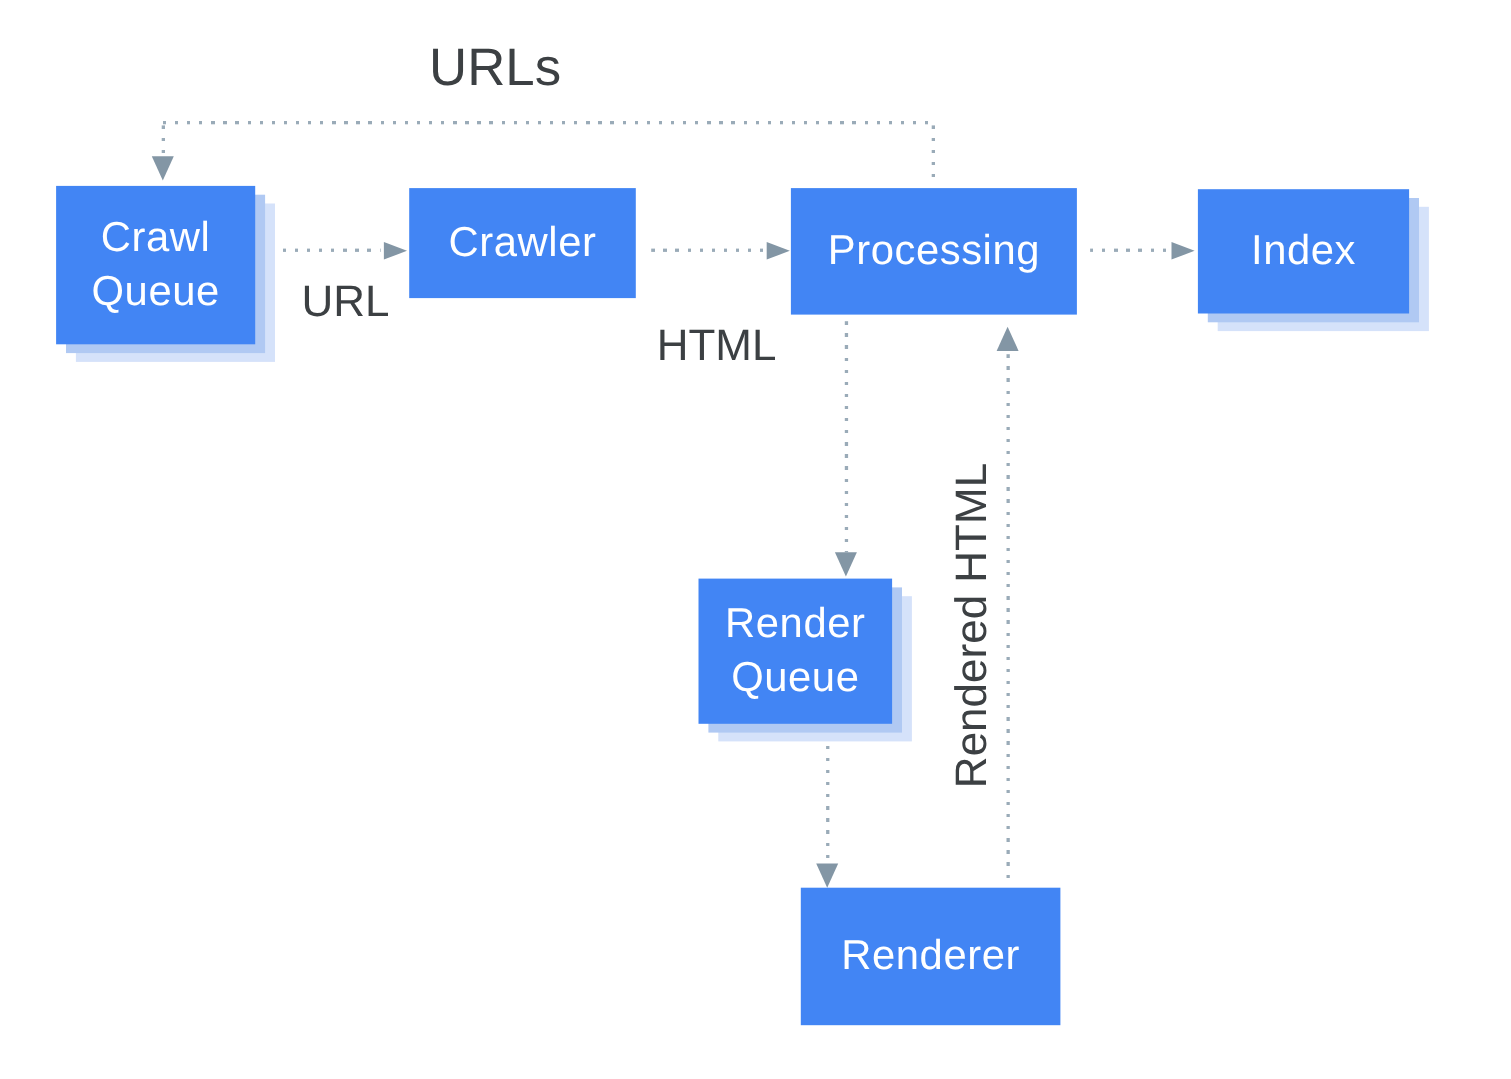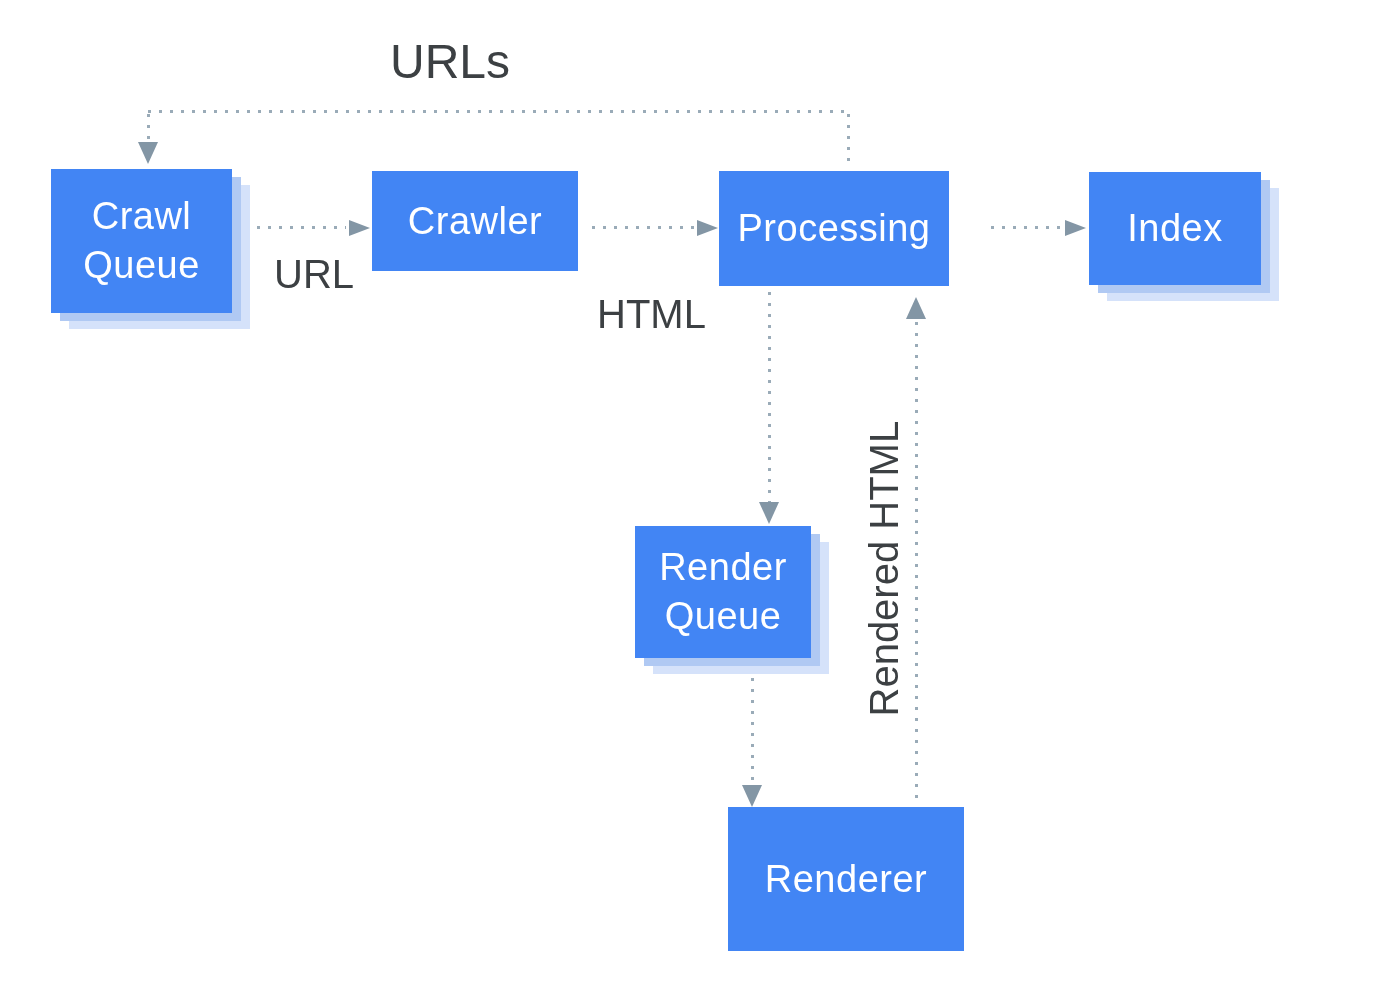--- a/index.html
+++ b/index.html
@@ -114,29 +114,29 @@
   <div class="flabel rotated" style="left:739px; top:549px;">Rendered HTML</div>
 
   <div class="box shadow2" style="left:51px; top:169px; width:181px; height:144px;">
     <span>Crawl Queue</span>
   </div>
 
   <div class="box" style="left:372px; top:171px; width:206px; height:100px;">
     <span>Crawler</span>
   </div>
 
-  <div class="box" style="left:719px; top:171px; width:230px; height:115px;">
+  <div class="box" style="left:719px; top:171px; width:260px; height:115px;">
     <span>Processing</span>
   </div>
 
-  <div class="box shadow2" style="left:1089px; top:172px; width:172px; height:113px;">
+  <div class="box shadow2" style="left:1089px; top:172px; width:192px; height:113px;">
     <span>Index</span>
   </div>
 
   <div class="box shadow2" style="left:635px; top:526px; width:176px; height:132px;">
     <span>Render Queue</span>
   </div>
 
-  <div class="box" style="left:728px; top:807px; width:236px; height:144px;">
+  <div class="box" style="left:728px; top:807px; width:236px; height:125px;">
     <span>Renderer</span>
   </div>
 
 </div>
 
 </body></html>

